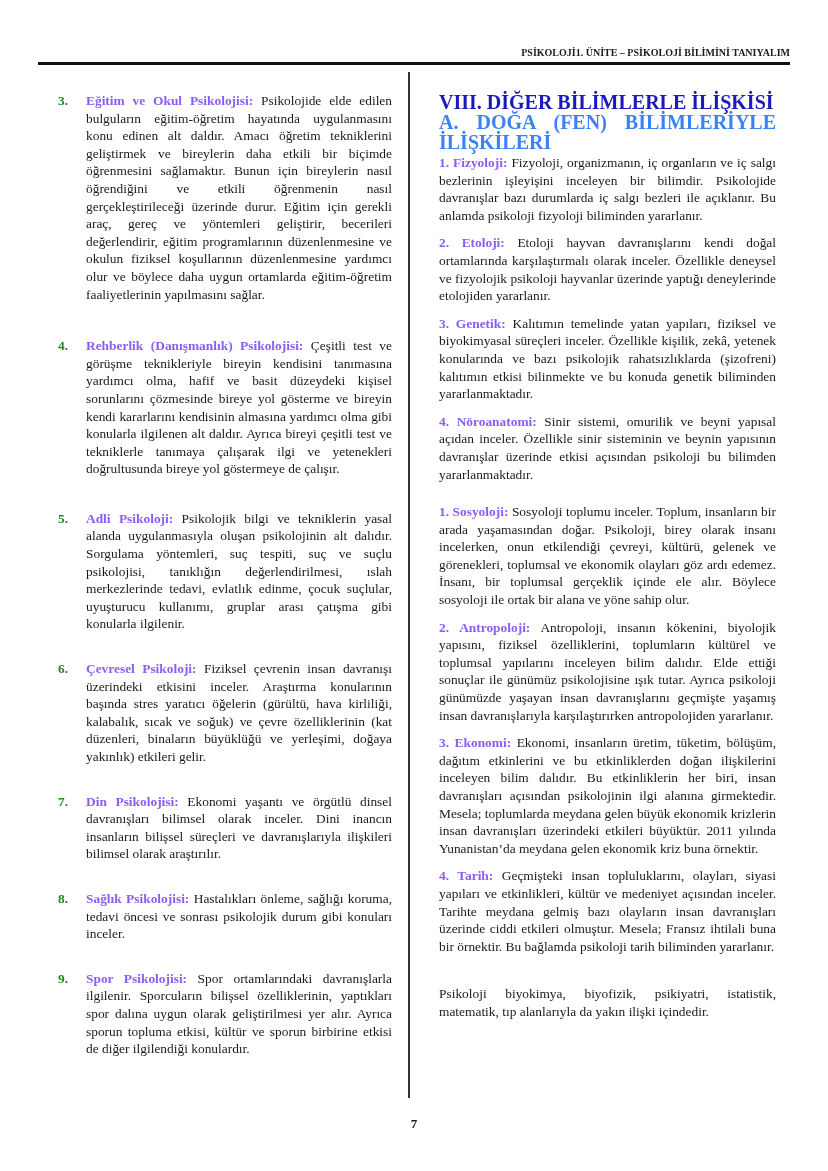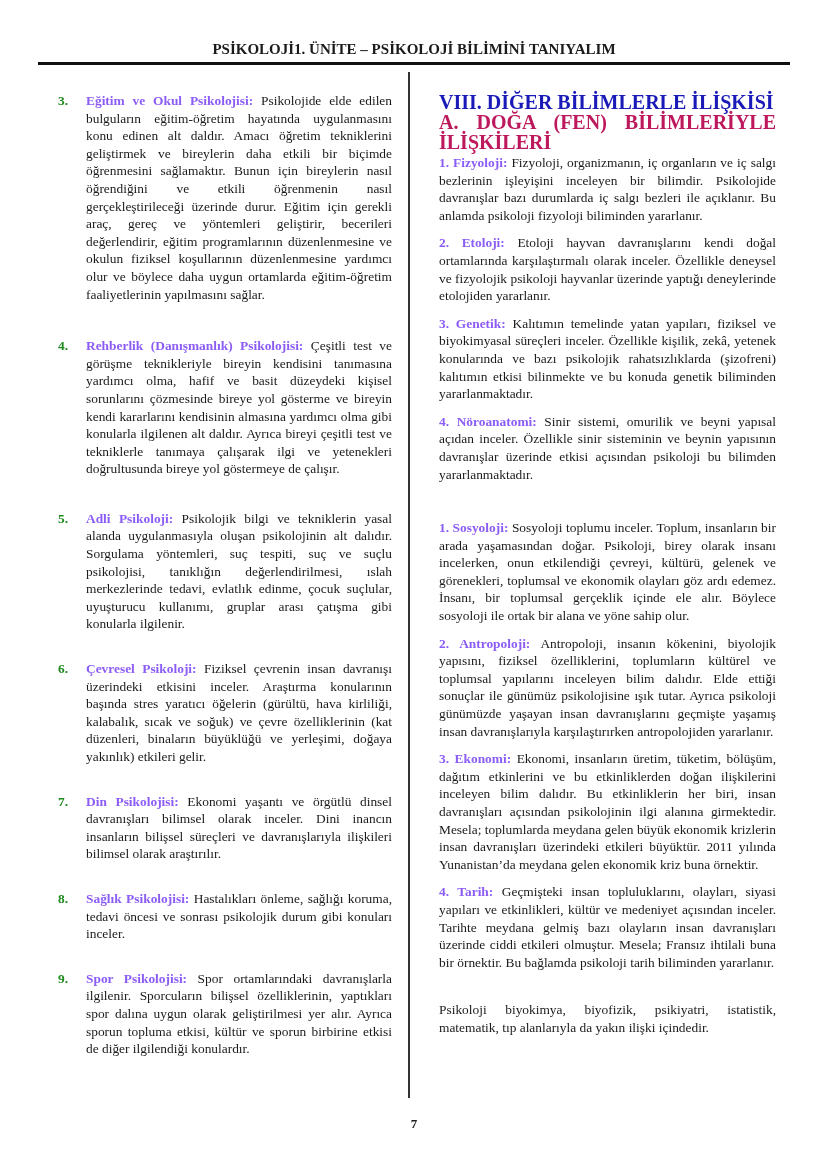--- a/index.html
+++ b/index.html
@@ -3,22 +3,22 @@
 <meta charset="utf-8">
 <style>
   html, body { margin: 0; padding: 0; background: #ffffff; }
   body {
     width: 828px; height: 1171px; position: relative; overflow: hidden;
     font-family: "Liberation Serif", "DejaVu Serif", serif;
     color: #1a1a1a;
   }
   .header {
     position: absolute; left: 38px; right: 38px; top: 38px; height: 20px;
-    display: flex; justify-content: center; align-items: flex-end;
-    font-weight: bold; font-size: 15px; letter-spacing: 0;
+    display: flex; justify-content: flex-end; align-items: flex-end;
+    font-weight: bold; font-size: 10px; letter-spacing: 0;
   }
   .header-rule {
     position: absolute; left: 38px; right: 38px; top: 62px; height: 3px; background: #111;
   }
   .col-divider {
     position: absolute; left: 408px; top: 72px; width: 2px; height: 1026px; background: #333;
   }
   .col {
     position: absolute; top: 92px; font-size: 13.4px; line-height: 17.6px;
     text-align: justify;
@@ -26,21 +26,21 @@
   .col-left { left: 58px; width: 334px; }
   .col-right { left: 439px; width: 337px; }
 
   .item { display: flex; margin-bottom: 22px; }
   .item .num { width: 28px; flex: 0 0 28px; font-weight: bold; color: #1e8a1e; }
   .item .body { flex: 1; }
   .term { font-weight: bold; color: #8b5cf6; }
 
   .sec-title { font-weight: bold; font-size: 20px; line-height: 20px; margin: 0; }
   .sec-blue { color: #1a1ab8; }
-  .sec-red { color: #be185d; margin-bottom: 2px; }
+  .sec-red { color: #3b82f6; margin-bottom: 2px; }
   .para { margin: 0 0 10px 0; }
   .para-gap { margin-top: 30px; }
 
   .page-number {
     position: absolute; top: 1116px; left: 0; width: 828px; text-align: center;
     font-weight: bold; font-size: 13px;
   }
 </style>
 </head>
 <body>
@@ -83,21 +83,21 @@
   </div>
 </div>
 
 <div class="col col-right">
   <h2 class="sec-title sec-blue">VIII. DİĞER BİLİMLERLE İLİŞKİSİ</h2>
   <h3 class="sec-title sec-red">A. DOĞA (FEN) BİLİMLERİYLE İLİŞKİLERİ</h3>
 
   <p class="para"><span class="term">1. Fizyoloji:</span><span> Fizyoloji, organizmanın, iç organların ve iç salgı bezlerinin işleyişini inceleyen bir bilimdir. Psikolojide davranışlar bazı durumlarda iç salgı bezleri ile açıklanır. Bu anlamda psikoloji fizyoloji biliminden yararlanır.</span></p>
   <p class="para"><span class="term">2. Etoloji:</span><span> Etoloji hayvan davranışlarını kendi doğal ortamlarında karşılaştırmalı olarak inceler. Özellikle deneysel ve fizyolojik psikoloji hayvanlar üzerinde yaptığı deneylerinde etolojiden yararlanır.</span></p>
   <p class="para"><span class="term">3. Genetik:</span><span> Kalıtımın temelinde yatan yapıları, fiziksel ve biyokimyasal süreçleri inceler. Özellikle kişilik, zekâ, yetenek konularında ve bazı psikolojik rahatsızlıklarda (şizofreni) kalıtımın etkisi bilinmekte ve bu konuda genetik biliminden yararlanmaktadır.</span></p>
-  <p class="para" style="margin-bottom:36px"><span class="term">4. Nöroanatomi:</span><span> Sinir sistemi, omurilik ve beyni yapısal açıdan inceler. Özellikle sinir sisteminin ve beynin yapısının davranışlar üzerinde etkisi açısından psikoloji bu bilimden yararlanmaktadır.</span></p>
+  <p class="para" style="margin-bottom:20px"><span class="term">4. Nöroanatomi:</span><span> Sinir sistemi, omurilik ve beyni yapısal açıdan inceler. Özellikle sinir sisteminin ve beynin yapısının davranışlar üzerinde etkisi açısından psikoloji bu bilimden yararlanmaktadır.</span></p>
 
 
   <p class="para"><span class="term">1. Sosyoloji:</span><span> Sosyoloji toplumu inceler. Toplum, insanların bir arada yaşamasından doğar. Psikoloji, birey olarak insanı incelerken, onun etkilendiği çevreyi, kültürü, gelenek ve görenekleri, toplumsal ve ekonomik olayları göz ardı edemez. İnsanı, bir toplumsal gerçeklik içinde ele alır. Böylece sosyoloji ile ortak bir alana ve yöne sahip olur.</span></p>
   <p class="para"><span class="term">2. Antropoloji:</span><span> Antropoloji, insanın kökenini, biyolojik yapısını, fiziksel özelliklerini, toplumların kültürel ve toplumsal yapılarını inceleyen bilim dalıdır. Elde ettiği sonuçlar ile günümüz psikolojisine ışık tutar. Ayrıca psikoloji günümüzde yaşayan insan davranışlarını geçmişte yaşamış insan davranışlarıyla karşılaştırırken antropolojiden yararlanır.</span></p>
   <p class="para"><span class="term">3. Ekonomi:</span><span> Ekonomi, insanların üretim, tüketim, bölüşüm, dağıtım etkinlerini ve bu etkinliklerden doğan ilişkilerini inceleyen bilim dalıdır. Bu etkinliklerin her biri, insan davranışları açısından psikolojinin ilgi alanına girmektedir. Mesela; toplumlarda meydana gelen büyük ekonomik krizlerin insan davranışları üzerindeki etkileri büyüktür. 2011 yılında Yunanistan’da meydana gelen ekonomik kriz buna örnektir.</span></p>
   <p class="para"><span class="term">4. Tarih:</span><span> Geçmişteki insan topluluklarını, olayları, siyasi yapıları ve etkinlikleri, kültür ve medeniyet açısından inceler. Tarihte meydana gelmiş bazı olayların insan davranışları üzerinde ciddi etkileri olmuştur. Mesela; Fransız ihtilali buna bir örnektir. Bu bağlamda psikoloji tarih biliminden yararlanır.</span></p>
 
   <p class="para para-gap">Psikoloji biyokimya, biyofizik, psikiyatri, istatistik, matematik, tıp alanlarıyla da yakın ilişki içindedir.</p>
 </div>
 

